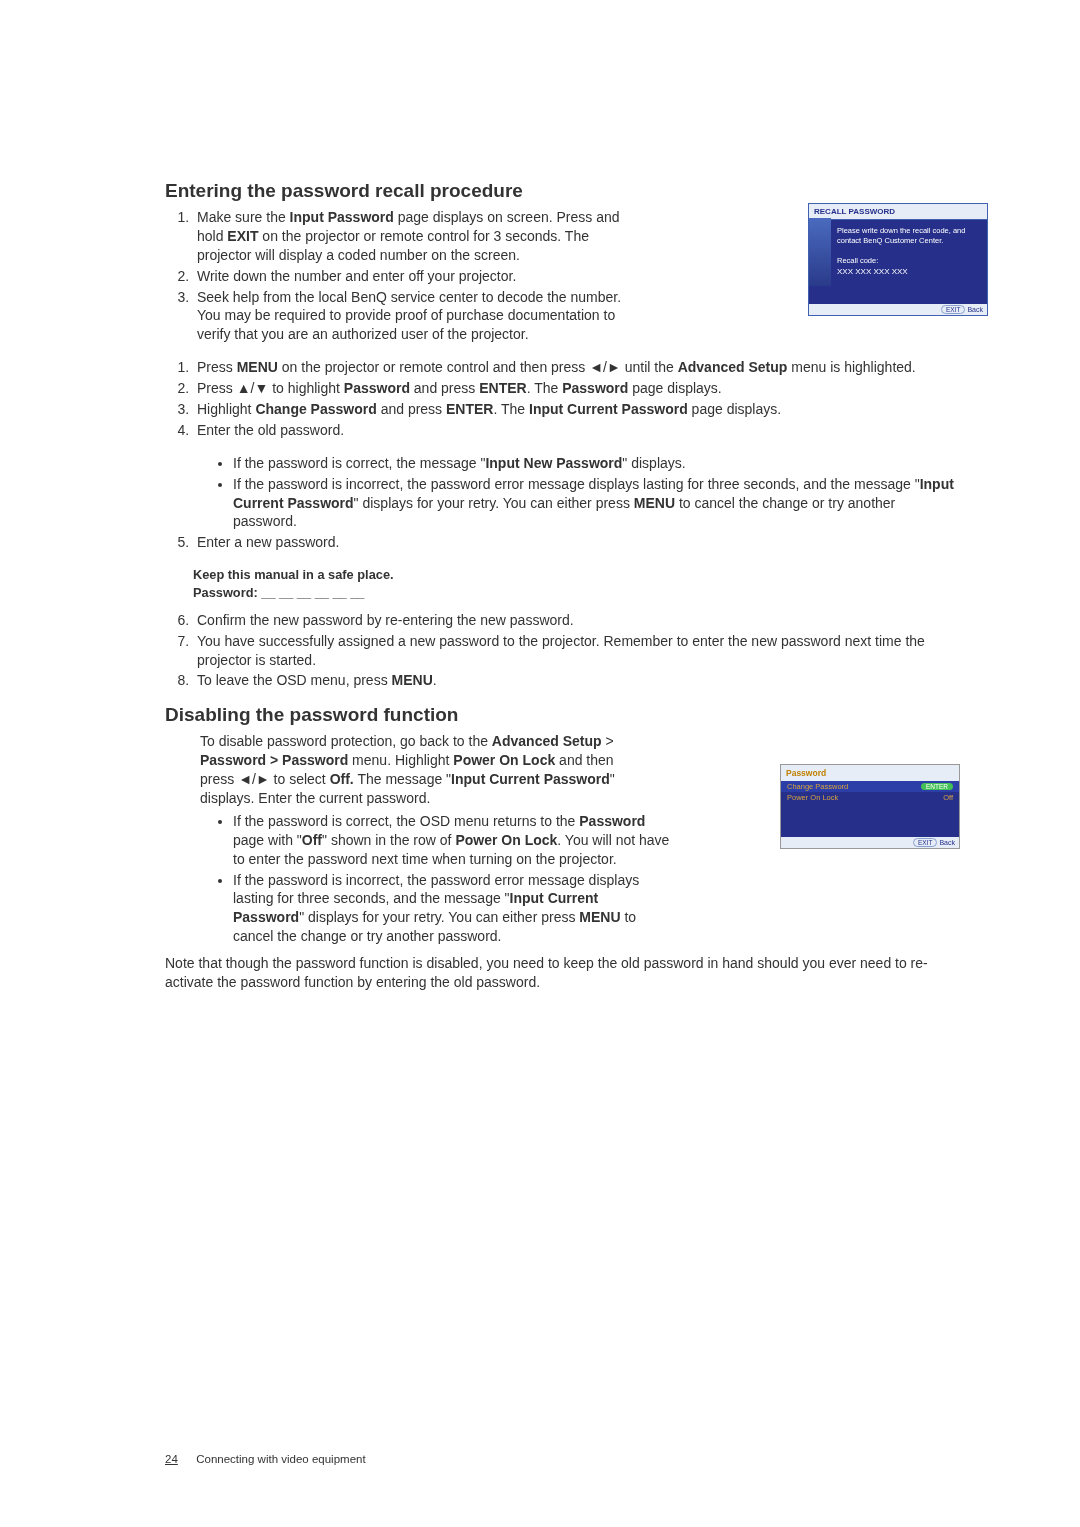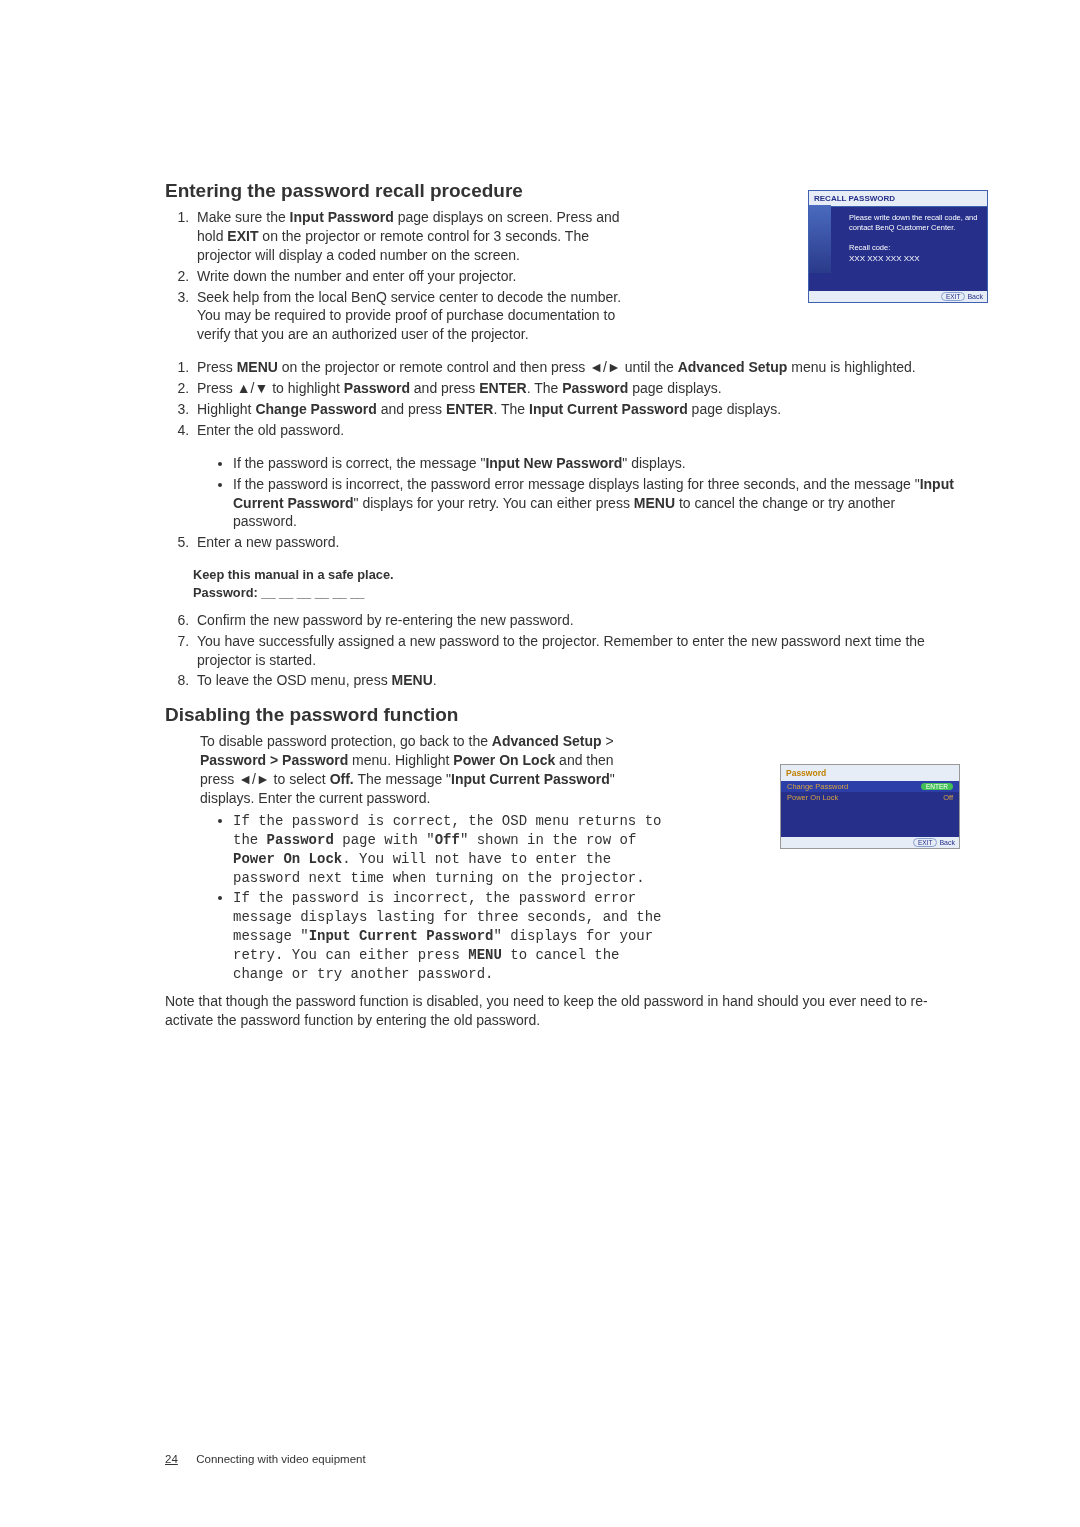--- a/index.html
+++ b/index.html
@@ -65,21 +65,21 @@
     font-size: 12.8px;
     line-height: 1.35;
     font-weight: bold;
     margin-bottom: 10px;
   }
   .with-figure-1 .text-col-1 { width: 440px; }
   .with-figure-3 .text-col-3 { width: 440px; margin-left: 35px; }
   .figure-right-1 {
     position: absolute;
     right: 120px;
-    top: 190px;
+    top: 203px;
     width: 152px;
   }
   .figure-right-3 {
     position: absolute;
     right: 120px;
     top: 764px;
     width: 180px;
   }
   
   .recall-panel {
@@ -94,21 +94,21 @@
   }
   .recall-header {
     background: #e6edf7;
     color: #26308b;
     font-weight: bold;
     font-size: 8px;
     padding: 3px 5px;
     border-bottom: 1px solid #4060b0;
   }
   .recall-body {
-    padding: 6px 8px 6px 40px;
+    padding: 6px 8px 6px 28px;
     font-size: 7.5px;
     line-height: 1.3;
   }
   .recall-side {
     position: absolute;
     left: 0;
     top: 14px;
     width: 22px;
     height: 68px;
     background: linear-gradient(#4a6bbf, #2a3a8a);
@@ -246,21 +246,21 @@
     <li>
       <span>To leave the OSD menu, press </span><span class="bold">MENU</span><span>.</span>
     </li>
   </ol>
 
   <h2 style="margin-top:8px;">Disabling the password function</h2>
   <div class="with-figure-3">
     <p class="body text-col-3">
       <span>To disable password protection, go back to the </span><span class="bold">Advanced Setup</span><span> &gt; </span><span class="bold">Password &gt; Password</span><span> menu. Highlight </span><span class="bold">Power On Lock</span><span> and then press </span><span class="arrow">◄</span><span>/</span><span class="arrow">►</span><span> to select </span><span class="bold">Off.</span><span> The message "</span><span class="bold">Input Current Password</span><span>" displays. Enter the current password.</span>
     </p>
-    <ul class="bullet text-col-3" style="margin-left:28px;font-family:Liberation Mono, monospace;">
+    <ul class="bullet text-col-3" style="margin-left:28px;">
       <li>
         <span>If the password is correct, the OSD menu returns to the </span><span class="bold">Password</span><span> page with "</span><span class="bold">Off</span><span>" shown in the row of </span><span class="bold">Power On Lock</span><span>. You will not have to enter the password next time when turning on the projector.</span>
       </li>
       <li>
         <span>If the password is incorrect, the password error message displays lasting for three seconds, and the message "</span><span class="bold">Input Current Password</span><span>" displays for your retry. You can either press </span><span class="bold">MENU</span><span> to cancel the change or try another password.</span>
       </li>
     </ul>
   </div>
 
   <div class="figure-right-3">

